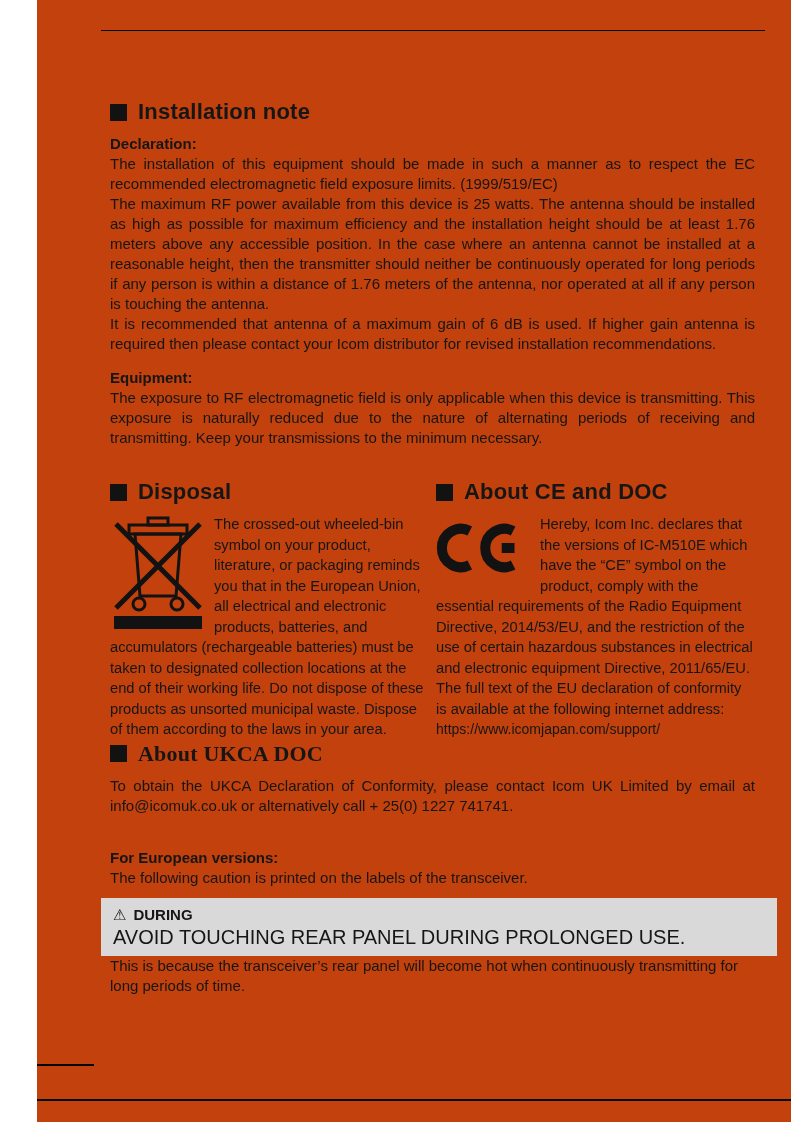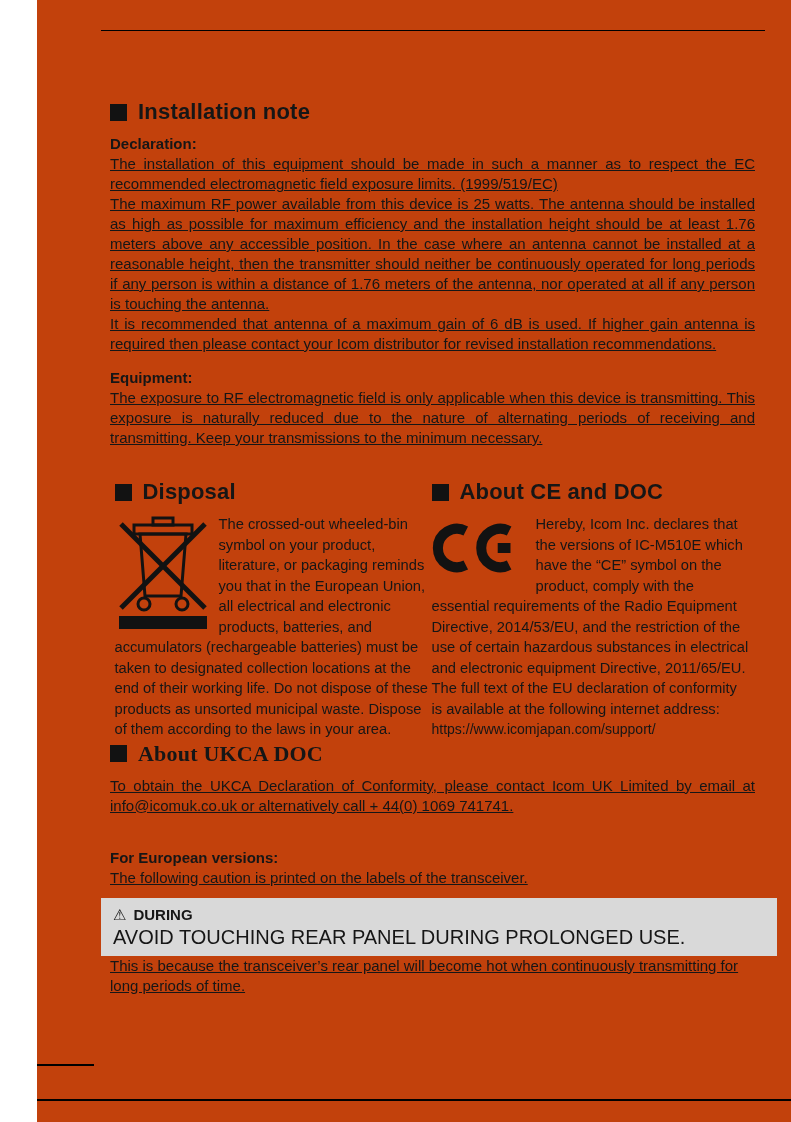--- a/index.html
+++ b/index.html
@@ -17,25 +17,25 @@
   .content { position: absolute; left: 73px; top: 98px; width: 645px; }
 
   h2.sec {
     display: flex; align-items: center; gap: 11px;
     font-size: 22px; font-weight: bold; letter-spacing: .2px;
     margin: 0 0 8px 0; line-height: 28px;
   }
   .sq { width: 17px; height: 17px; background: #121212; flex: 0 0 auto; }
 
   .lbl { font-size: 15px; font-weight: bold; line-height: 20px; margin: 0; }
-  p.body { font-size: 15px; line-height: 20px; margin: 0; text-decoration: underline; }
+  p.body { font-size: 15px; line-height: 20px; margin: 0; }
   .j { text-align: justify; }
   .gap14 { height: 14px; }
 
-  .cols { display: flex; justify-content: center; margin-top: 30px; }
+  .cols { display: flex; justify-content: space-between; margin-top: 30px; }
   .col-left  { width: 317px; }
   .col-right { width: 319px; }
   .colbody { font-size: 14.7px; line-height: 20.5px; }
 
   .weee { float: left; width: 92px; height: 114px; margin: 2px 10px 2px 2px; }
   .ce   { float: left; width: 94px; height: 58px;  margin: 5px 10px 4px 0; }
   .weee svg, .ce svg { display: block; width: 100%; height: 100%; }
   .urlline { font-size: 14px; line-height: 20.5px; }
 
   .ukca { margin-top: 30px; font-family: Liberation Serif, serif; }
@@ -117,21 +117,21 @@
           <span>Hereby, Icom Inc. declares that the versions of IC-M510E which have the “CE” symbol on the product, comply with the essential requirements of the Radio Equipment Directive, 2014/53/EU, and the restriction of the use of certain hazardous substances in electrical and electronic equipment Directive, 2011/65/EU. The full text of the EU declaration of conformity is available at the following internet address:</span>
           <div class="urlline">https://www.icomjapan.com/support/</div>
         </div>
       </div>
     </div>
 
     <h2 class="sec ukca">
       <span class="sq"></span>
       <span>About UKCA DOC</span>
     </h2>
-    <p class="body j">To obtain the UKCA Declaration of Conformity, please contact Icom UK Limited by email at info@icomuk.co.uk or alternatively call + 44(0) 1069 741741.</p>
+    <p class="body j">To obtain the UKCA Declaration of Conformity, please contact Icom UK Limited by email at info@icomuk.co.uk or alternatively call + 25(0) 1227 741741.</p>
 
     <p class="lbl euro-lbl">For European versions:</p>
     <p class="body">The following caution is printed on the labels of the transceiver.</p>
 
     <div class="caution">
       <div class="caution-title">
         <span class="warn">⚠</span>
         <span>DURING</span>
       </div>
       <div class="caution-text">AVOID TOUCHING REAR PANEL DURING PROLONGED USE.</div>

